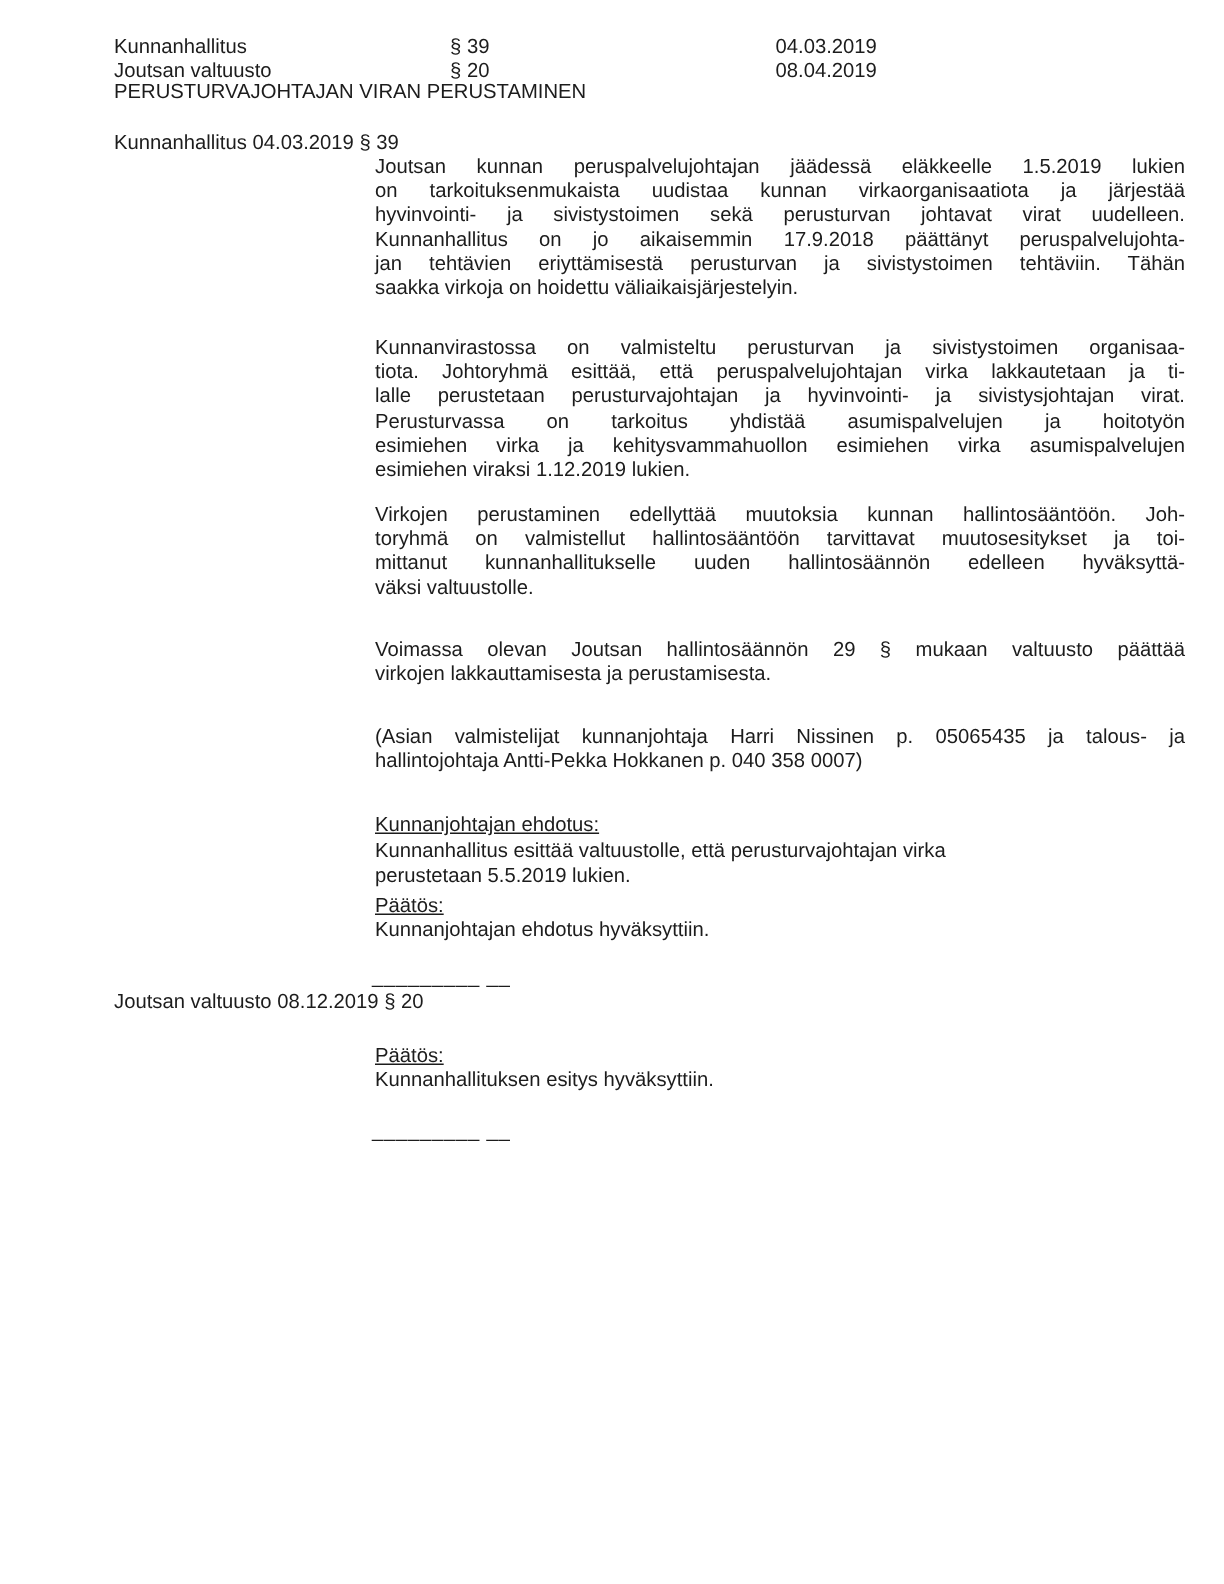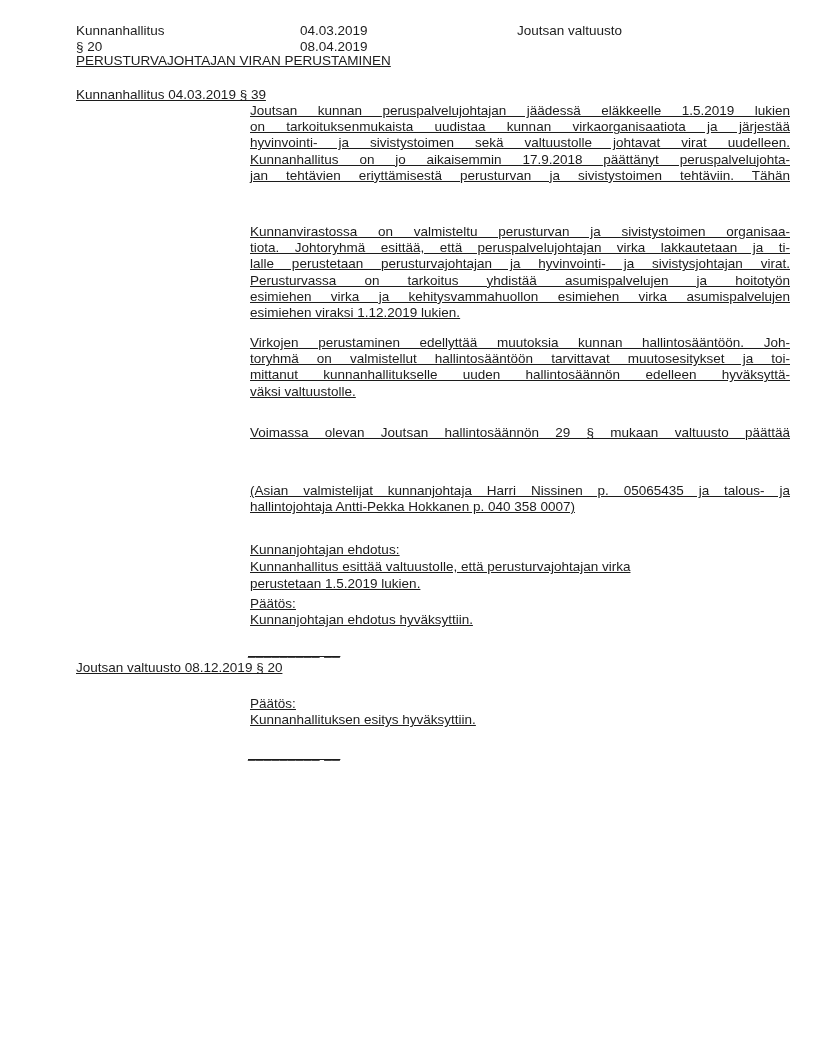--- a/index.html
+++ b/index.html
@@ -6,21 +6,21 @@
   html, body { width:816px; height:1056px; }
   body {
     position:relative;
     background:#ffffff;
     color:#1c1c1c;
     font-family:"Liberation Sans","DejaVu Sans",sans-serif;
     font-size:13.5px;
     line-height:16.2px;
     overflow:hidden;
   }
-  .abs { position:absolute;text-decoration:underline; }
+  .abs { position:absolute; }
 
   
   .header {
     position:absolute; left:76px; top:3px; width:580px;
     display:grid; grid-template-columns:224px 217px 1fr;margin-top:20px;
   }
   .header span { white-space:nowrap; }
 
   
   .bodycol { left:250px; width:540px; }
@@ -32,67 +32,70 @@
 
   .ul { text-decoration:underline; }
 
   .sep { white-space:pre; letter-spacing:0.5px; }
 </style>
 </head>
 <body>
 
 <div class="header">
   <span>Kunnanhallitus</span>
+  <span>§ 39</span>
   <span>04.03.2019</span>
   <span>Joutsan valtuusto</span>
   <span>§ 20</span>
   <span>08.04.2019</span>
 </div>
 
 <div class="abs" style="left:76px; top:53px;">PERUSTURVAJOHTAJAN VIRAN PERUSTAMINEN</div>
 
 <div class="abs" style="left:76px; top:87px;">Kunnanhallitus 04.03.2019 § 39</div>
 
 <div class="abs bodycol" style="top:103px;">
   <div class="jl">Joutsan kunnan peruspalvelujohtajan jäädessä eläkkeelle 1.5.2019 lukien</div>
   <div class="jl">on tarkoituksenmukaista uudistaa kunnan virkaorganisaatiota ja järjestää</div>
-  <div class="jl">hyvinvointi- ja sivistystoimen sekä valtuustolle johtavat virat uudelleen.</div>
+  <div class="jl">hyvinvointi- ja sivistystoimen sekä perusturvan johtavat virat uudelleen.</div>
   <div class="jl">Kunnanhallitus on jo aikaisemmin 17.9.2018 päättänyt peruspalvelujohta-</div>
   <div class="jl">jan tehtävien eriyttämisestä perusturvan ja sivistystoimen tehtäviin. Tähän</div>
+  <div class="ll">saakka virkoja on hoidettu väliaikaisjärjestelyin.</div>
 </div>
 
 <div class="abs bodycol" style="top:224px;">
   <div class="jl">Kunnanvirastossa on valmisteltu perusturvan ja sivistystoimen organisaa-</div>
   <div class="jl">tiota. Johtoryhmä esittää, että peruspalvelujohtajan virka lakkautetaan ja ti-</div>
   <div class="jl">lalle perustetaan perusturvajohtajan ja hyvinvointi- ja sivistysjohtajan virat.</div>
   <div class="jl">Perusturvassa on tarkoitus yhdistää asumispalvelujen ja hoitotyön</div>
   <div class="jl">esimiehen virka ja kehitysvammahuollon esimiehen virka asumispalvelujen</div>
   <div class="ll">esimiehen viraksi 1.12.2019 lukien.</div>
 </div>
 
 <div class="abs bodycol" style="top:335px;">
   <div class="jl">Virkojen perustaminen edellyttää muutoksia kunnan hallintosääntöön. Joh-</div>
   <div class="jl">toryhmä on valmistellut hallintosääntöön tarvittavat muutosesitykset ja toi-</div>
   <div class="jl">mittanut kunnanhallitukselle uuden hallintosäännön edelleen hyväksyttä-</div>
   <div class="ll">väksi valtuustolle.</div>
 </div>
 
 <div class="abs bodycol" style="top:425px;">
   <div class="jl">Voimassa olevan Joutsan hallintosäännön 29 § mukaan valtuusto päättää</div>
+  <div class="ll">virkojen lakkauttamisesta ja perustamisesta.</div>
 </div>
 
 <div class="abs bodycol" style="top:483px;">
   <div class="jl">(Asian valmistelijat kunnanjohtaja Harri Nissinen p. 05065435 ja talous- ja</div>
   <div class="ll">hallintojohtaja Antti-Pekka Hokkanen p. 040 358 0007)</div>
 </div>
 
 <div class="abs bodycol" style="top:529px; line-height:17px;margin-top:12px;">
   <div class="ul">Kunnanjohtajan ehdotus:</div>
   <div>Kunnanhallitus esittää valtuustolle, että perusturvajohtajan virka</div>
-  <div>perustetaan 1.5.2019 lukien.</div>
+  <div>perustetaan 5.5.2019 lukien.</div>
 </div>
 
 <div class="abs bodycol" style="top:596px;">
   <div class="ul">Päätös:</div>
   <div>Kunnanjohtajan ehdotus hyväksyttiin.</div>
 </div>
 
 <div class="abs sep" style="left:248px; top:643px;">_________ __</div>
 
 <div class="abs" style="left:76px; top:660px;">Joutsan valtuusto 08.12.2019 § 20</div>

